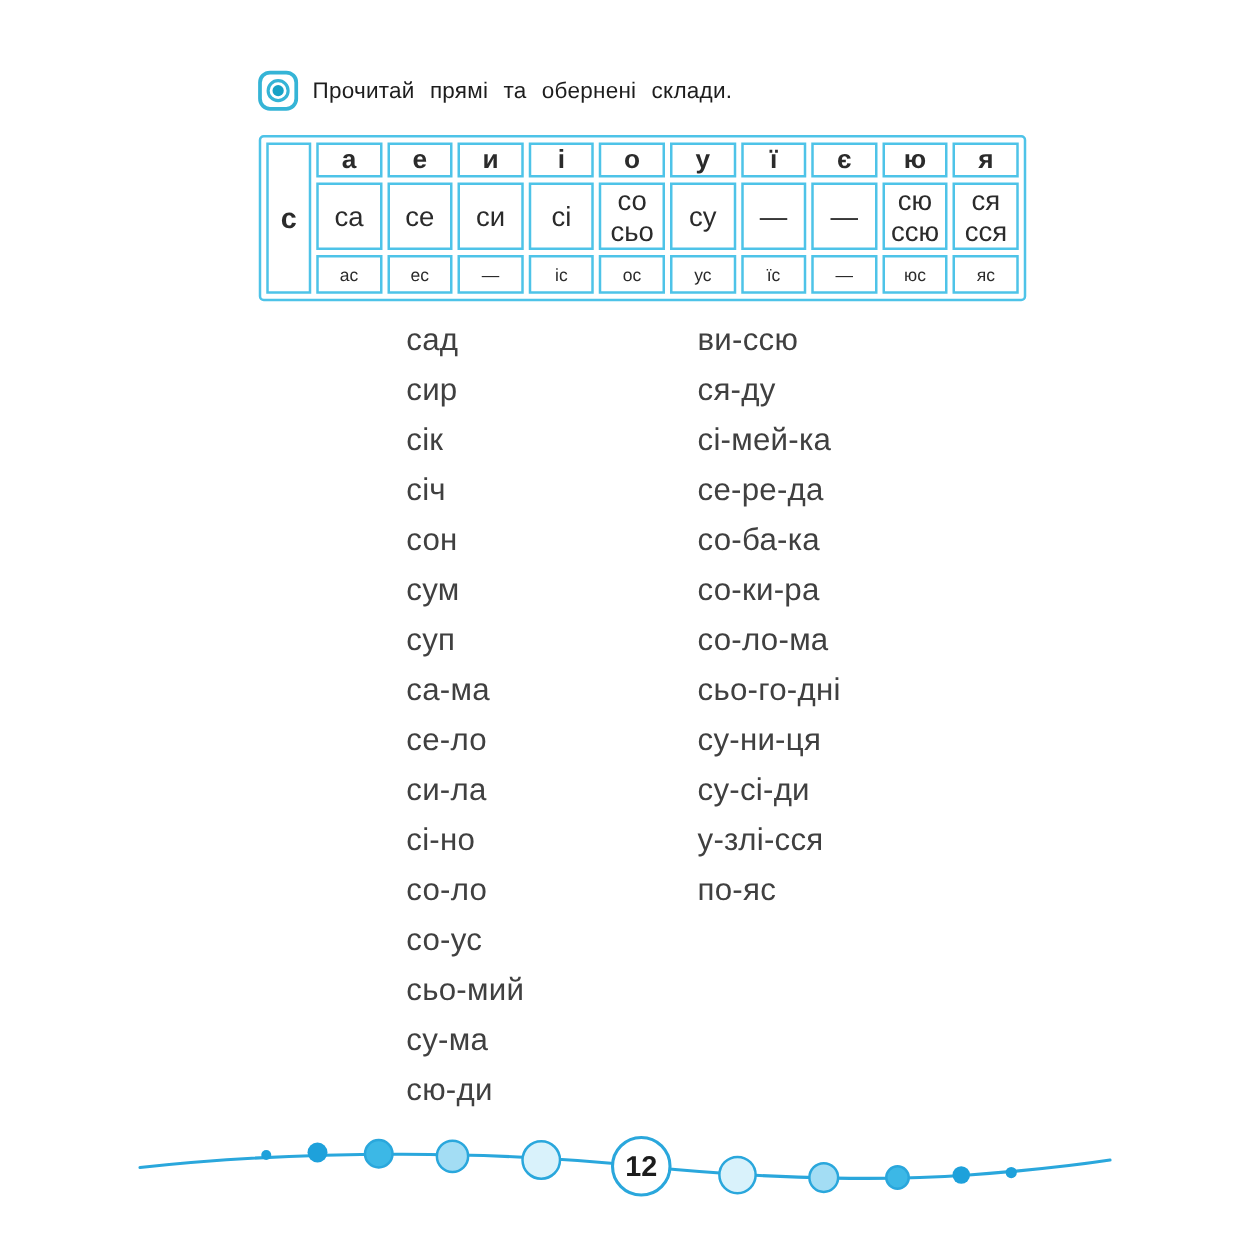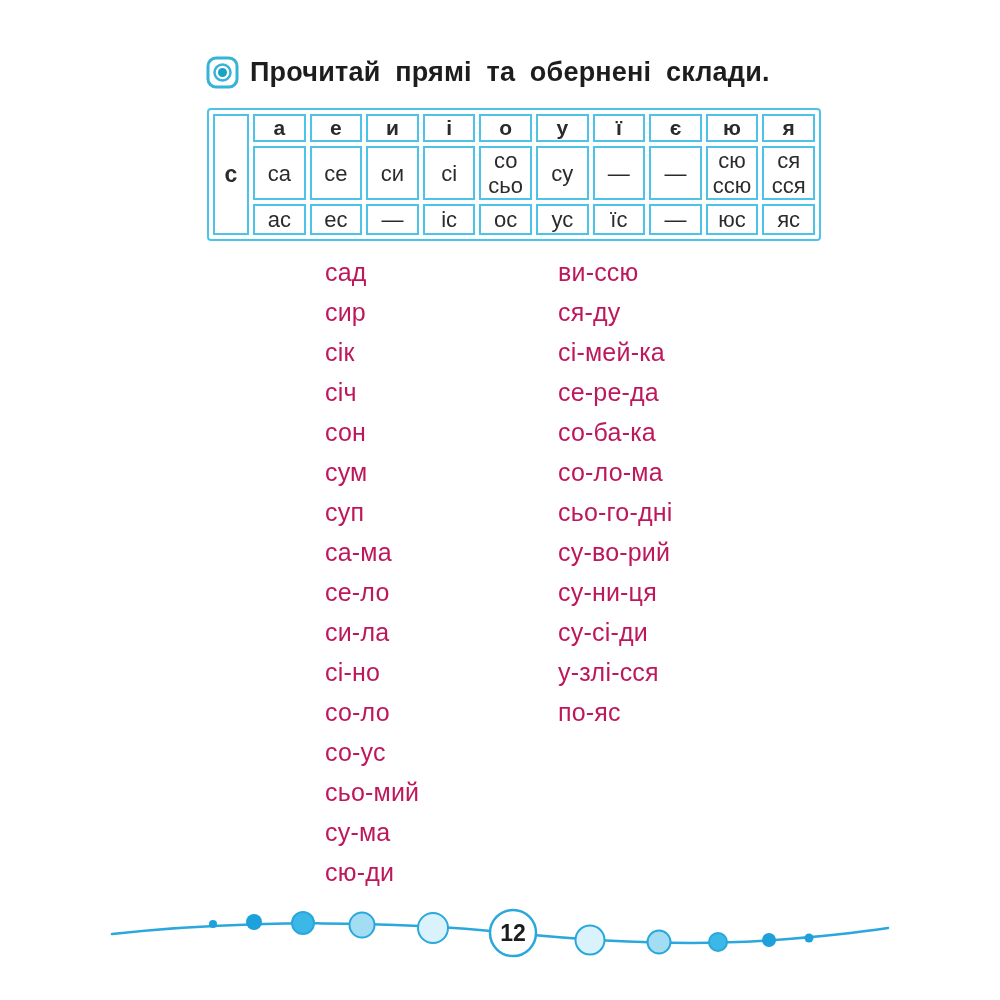--- a/index.html
+++ b/index.html
@@ -10,21 +10,21 @@
     font-family: "Liberation Sans", sans-serif;
     overflow: hidden;
   }
 
   
   .instruction {
     position: absolute; left: 206px; top: 56px;
     display: flex; align-items: center; gap: 11px;
   }
   .instruction-text {
-    font-size: 27px; font-weight: bold; color: #1d1d1d;
+    font-size: 18px; font-weight: normal; color: #1d1d1d;
     word-spacing: 7px; letter-spacing: 0.2px;
   }
 
   
   .table-wrap {
     position: absolute; left: 207px; top: 108px; width: 614px;
     border: 2px solid #4ec3e8; border-radius: 4px;
     box-sizing: border-box; background: #fff;
   }
   table.syl {
@@ -32,29 +32,29 @@
     table-layout: fixed;
   }
   table.syl td {
     border: 2px solid #4ec3e8; background: #fff;
     text-align: center; vertical-align: middle;
     color: #2b2b2b; padding: 0;
   }
   td.consonant-cell { font-weight: bold; font-size: 23px; }
   td.vowel-cell  { height: 24px; font-weight: bold; font-size: 21px; }
   td.direct-cell { height: 49px; font-size: 22px; line-height: 25px; margin-top: 32px; }
-  td.reverse-cell{ height: 27px; font-size: 22px; margin-top: 39px; }
+  td.reverse-cell{ height: 27px; font-size: 14px; margin-top: 39px; }
 
   
   .word-col { position: absolute; top: 252px; }
   .word-col-left  { left: 325px; }
   .word-col-right { left: 558px; }
   .word {
     height: 40px; line-height: 40px;
-    font-size: 25px; color: #be185d; letter-spacing: 0.2px;
+    font-size: 25px; color: #404040; letter-spacing: 0.2px;
   }
 
   
   .footer-svg { position: absolute; left: 0; top: 893px; }
   .page-num-text {
     font-family: "Liberation Sans", sans-serif;
     font-size: 23px; font-weight: bold; fill: #1c1c1c;
     text-anchor: middle;
   }
 </style>
@@ -169,23 +169,23 @@
     <div class="word">сьо-мий</div>
     <div class="word">су-ма</div>
     <div class="word">сю-ди</div>
   </div>
 <div class="word-col word-col-right">
     <div class="word">ви-ссю</div>
     <div class="word">ся-ду</div>
     <div class="word">сі-мей-ка</div>
     <div class="word">се-ре-да</div>
     <div class="word">со-ба-ка</div>
+    <div class="word">со-ки-ра</div>
     <div class="word">со-ло-ма</div>
     <div class="word">сьо-го-дні</div>
-    <div class="word">су-во-рий</div>
     <div class="word">су-ни-ця</div>
     <div class="word">су-сі-ди</div>
     <div class="word">у-злі-сся</div>
     <div class="word">по-яс</div>
   </div>
 
 <svg class="footer-svg" width="1000" height="90" viewBox="0 0 1000 90">
   <path d="M112,41 C250,26 400,28 513,40 C630,52 720,51 775,47 C815,44 855,40 888,35" fill="none" stroke="#2aa7dc" stroke-width="2.5" stroke-linecap="round"></path>
   <g>
       <circle cx="213" cy="31" r="4" fill="#1ea1db"></circle>

